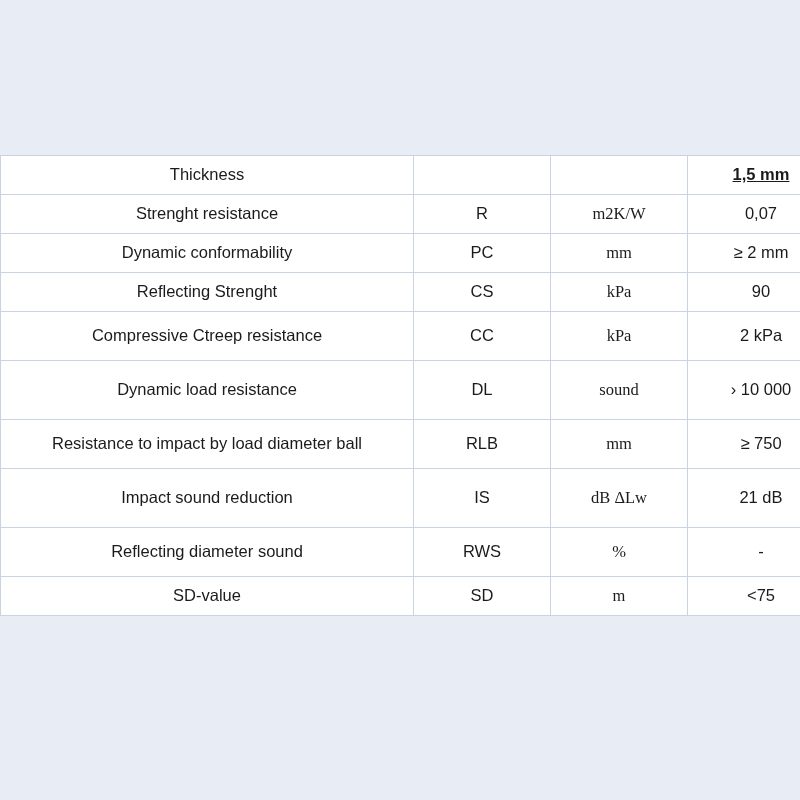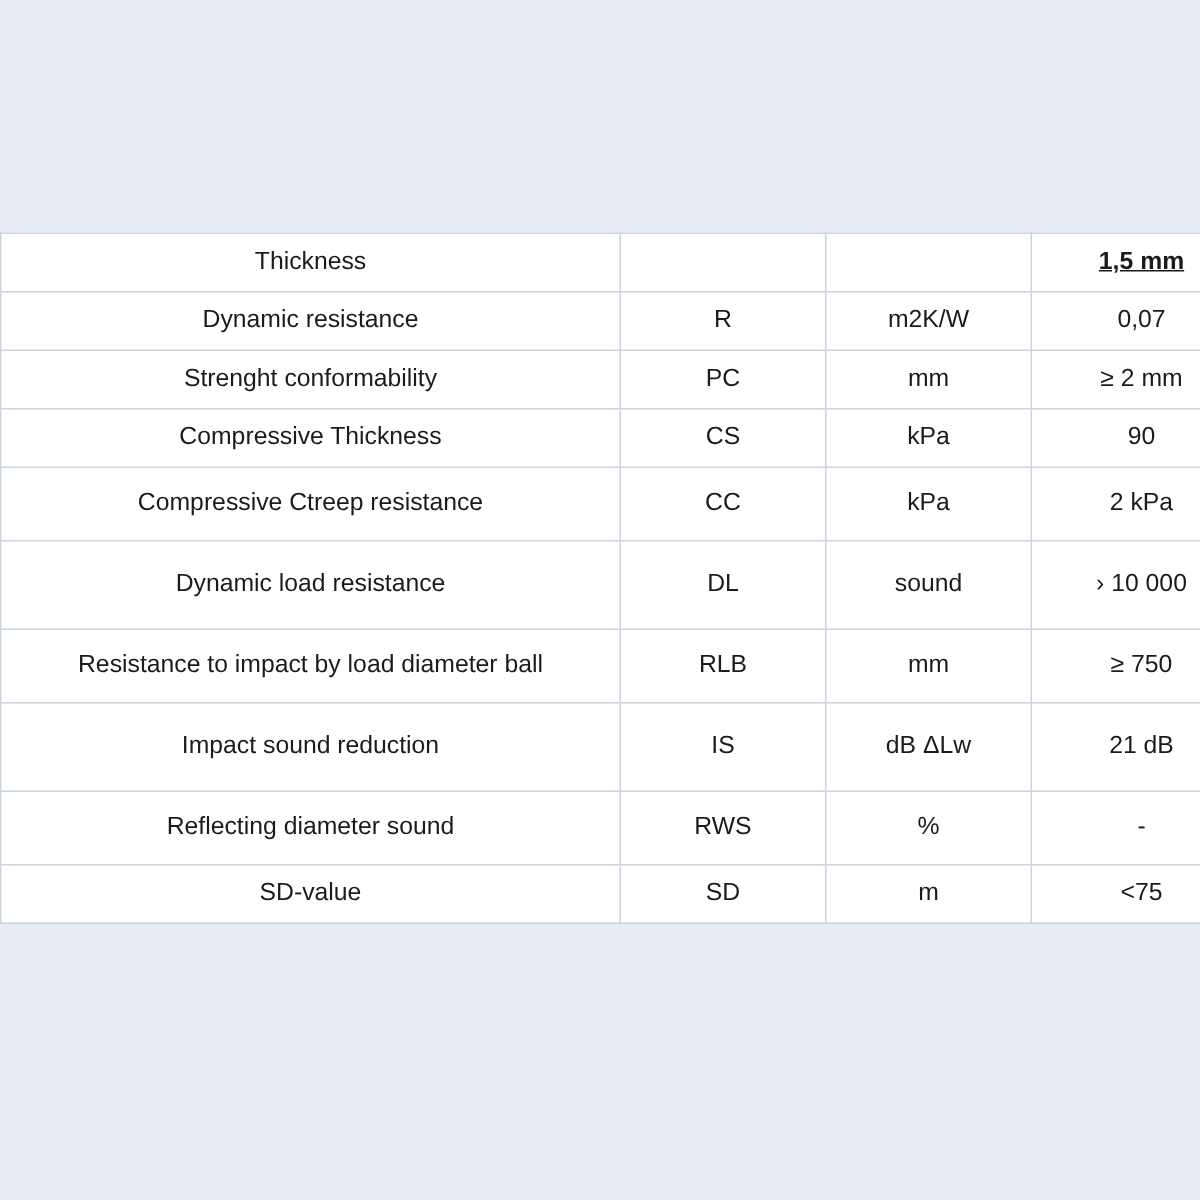--- a/index.html
+++ b/index.html
@@ -35,21 +35,21 @@
     border: 1px solid #c9d3e2;
     text-align: center;
     vertical-align: middle;
     color: #1b1b1b;
     font-size: 16.5px;
     padding: 0 4px;
     line-height: 1.2;
   }
   td.col-name  { width: 404px; }
   td.col-abbr  { width: 128px; }
-  td.col-unit  { width: 128px; }
+  td.col-unit  { width: 128px; font-family: Liberation Serif, serif; }
   td.col-value { width: 138px; }
 
   tr.row-thickness td {
     height: 36px;
   }
   tr.row-thickness td.col-value {
     font-weight: bold;
     text-decoration: underline;
   }
   tr.h-sm td { height: 38px; }
@@ -65,35 +65,35 @@
       <tbody>
 
         <tr class="row-thickness h-sm">
           <td class="col-name">Thickness</td>
           <td class="col-abbr"></td>
           <td class="col-unit"></td>
           <td class="col-value">1,5 mm</td>
         </tr>
 
         <tr class="h-sm">
-          <td class="col-name">Dynamic resistance</td>
+          <td class="col-name">Strenght resistance</td>
           <td class="col-abbr">R</td>
           <td class="col-unit">m2K/W</td>
           <td class="col-value">0,07</td>
         </tr>
 
         <tr class="h-sm">
-          <td class="col-name">Strenght conformability</td>
+          <td class="col-name">Dynamic conformability</td>
           <td class="col-abbr">PC</td>
           <td class="col-unit">mm</td>
           <td class="col-value">≥ 2 mm</td>
         </tr>
 
         <tr class="h-sm">
-          <td class="col-name">Compressive Thickness</td>
+          <td class="col-name">Reflecting Strenght</td>
           <td class="col-abbr">CS</td>
           <td class="col-unit">kPa</td>
           <td class="col-value">90</td>
         </tr>
 
         <tr class="h-md">
           <td class="col-name">Compressive Ctreep resistance</td>
           <td class="col-abbr">CC</td>
           <td class="col-unit">kPa</td>
           <td class="col-value">2 kPa</td>

